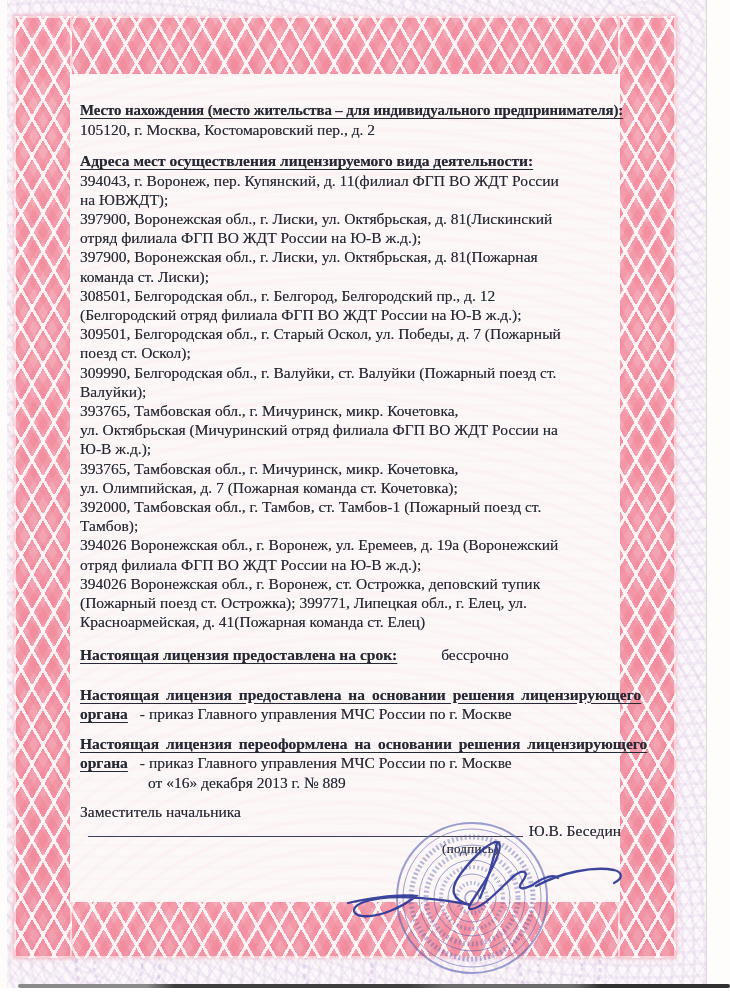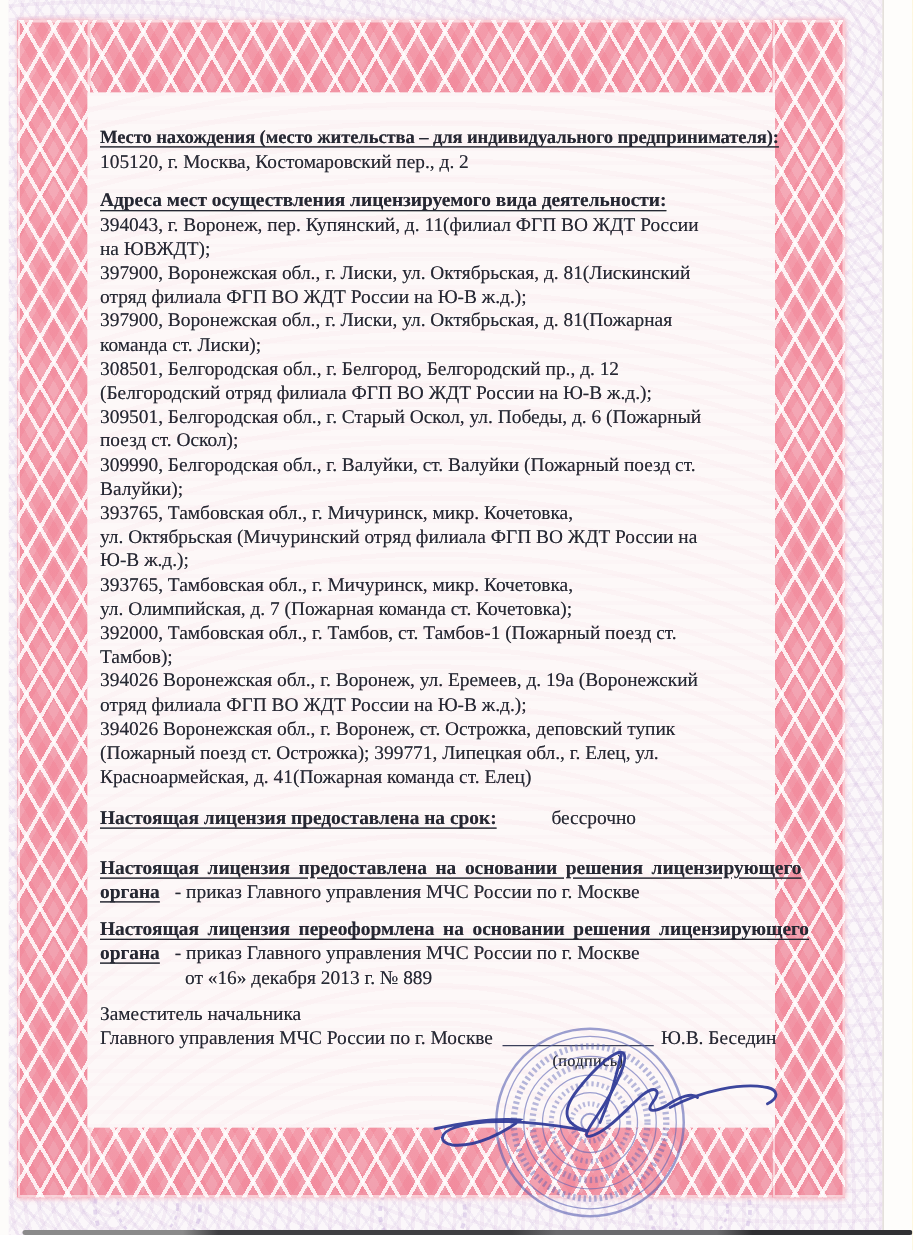--- a/index.html
+++ b/index.html
@@ -1,16 +1,16 @@
 <!DOCTYPE html>
 <html lang="ru"><head>
 <meta charset="utf-8">
 <style>
   html,body{margin:0;padding:0;background:#ffffff;}
-  .page{position:relative;width:730px;height:1000px;background:#fde047;overflow:hidden;
+  .page{position:relative;width:730px;height:1000px;background:#737373;overflow:hidden;
         font-family:"Liberation Serif","DejaVu Serif",serif;}
   
   .paper{position:absolute;inset:0;background:#fbf7fa;}
   .paper::before{content:"";position:absolute;inset:0;
     background:
       repeating-linear-gradient(55deg, rgba(186,160,210,.12) 0 2px, rgba(0,0,0,0) 2px 9px),
       repeating-linear-gradient(-55deg, rgba(186,160,210,.10) 0 2px, rgba(0,0,0,0) 2px 10px),
       repeating-radial-gradient(circle at 12% 96%, rgba(205,170,215,.14) 0 3px, rgba(0,0,0,0) 3px 11px),
       repeating-radial-gradient(circle at 88% 4%, rgba(205,170,215,.12) 0 3px, rgba(0,0,0,0) 3px 12px);
   }
@@ -116,21 +116,21 @@
       <span class="hd">Адреса мест осуществления лицензируемого вида деятельности:</span>
     </p>
     <p class="addr">394043, г. Воронеж, пер. Купянский, д. 11(филиал ФГП ВО ЖДТ России
 на ЮВЖДТ);</p>
     <p class="addr">397900, Воронежская обл., г. Лиски, ул. Октябрьская, д. 81(Лискинский
 отряд филиала ФГП ВО ЖДТ России на Ю-В ж.д.);</p>
     <p class="addr">397900, Воронежская обл., г. Лиски, ул. Октябрьская, д. 81(Пожарная
 команда ст. Лиски);</p>
     <p class="addr">308501, Белгородская обл., г. Белгород, Белгородский пр., д. 12
 (Белгородский отряд филиала ФГП ВО ЖДТ России на Ю-В ж.д.);</p>
-    <p class="addr">309501, Белгородская обл., г. Старый Оскол, ул. Победы, д. 6 (Пожарный
+    <p class="addr">309501, Белгородская обл., г. Старый Оскол, ул. Победы, д. 7 (Пожарный
 поезд ст. Оскол);</p>
     <p class="addr">309990, Белгородская обл., г. Валуйки, ст. Валуйки (Пожарный поезд ст.
 Валуйки);</p>
     <p class="addr">393765, Тамбовская обл., г. Мичуринск, микр. Кочетовка,
 ул. Октябрьская (Мичуринский отряд филиала ФГП ВО ЖДТ России на
 Ю-В ж.д.);</p>
     <p class="addr">393765, Тамбовская обл., г. Мичуринск, микр. Кочетовка,
 ул. Олимпийская, д. 7 (Пожарная команда ст. Кочетовка);</p>
     <p class="addr">392000, Тамбовская обл., г. Тамбов, ст. Тамбов-1 (Пожарный поезд ст.
 Тамбов);</p>
@@ -152,21 +152,20 @@
 
     <p class="law-par2">
       <span class="hd stretch">Настоящая лицензия переоформлена на основании решения лицензирующего</span><br>
       <span class="hd">органа</span><span class="dash-body">-  приказ Главного управления МЧС России по г. Москве</span><br>
       <span class="date-ind2">от «16» декабря 2013 г. № 889</span>
     </p>
 
     <div class="sig-block">
       <p>Заместитель начальника</p>
       <div class="sig-row">
-        <span class="t">Главного управления МЧС России по г. Москве</span>
         <span class="sig-line"></span>
         <span class="sig-name">Ю.В. Беседин</span>
       </div>
       <p class="sig-caption">(подпись)</p>
     </div>
   </div>
 
   <svg class="layer" width="730" height="1000" viewBox="0 0 730 1000">
     <g stroke="#5a63b4" fill="none" opacity="0.6">
       <circle cx="472" cy="898" r="75" stroke-width="2"></circle>

